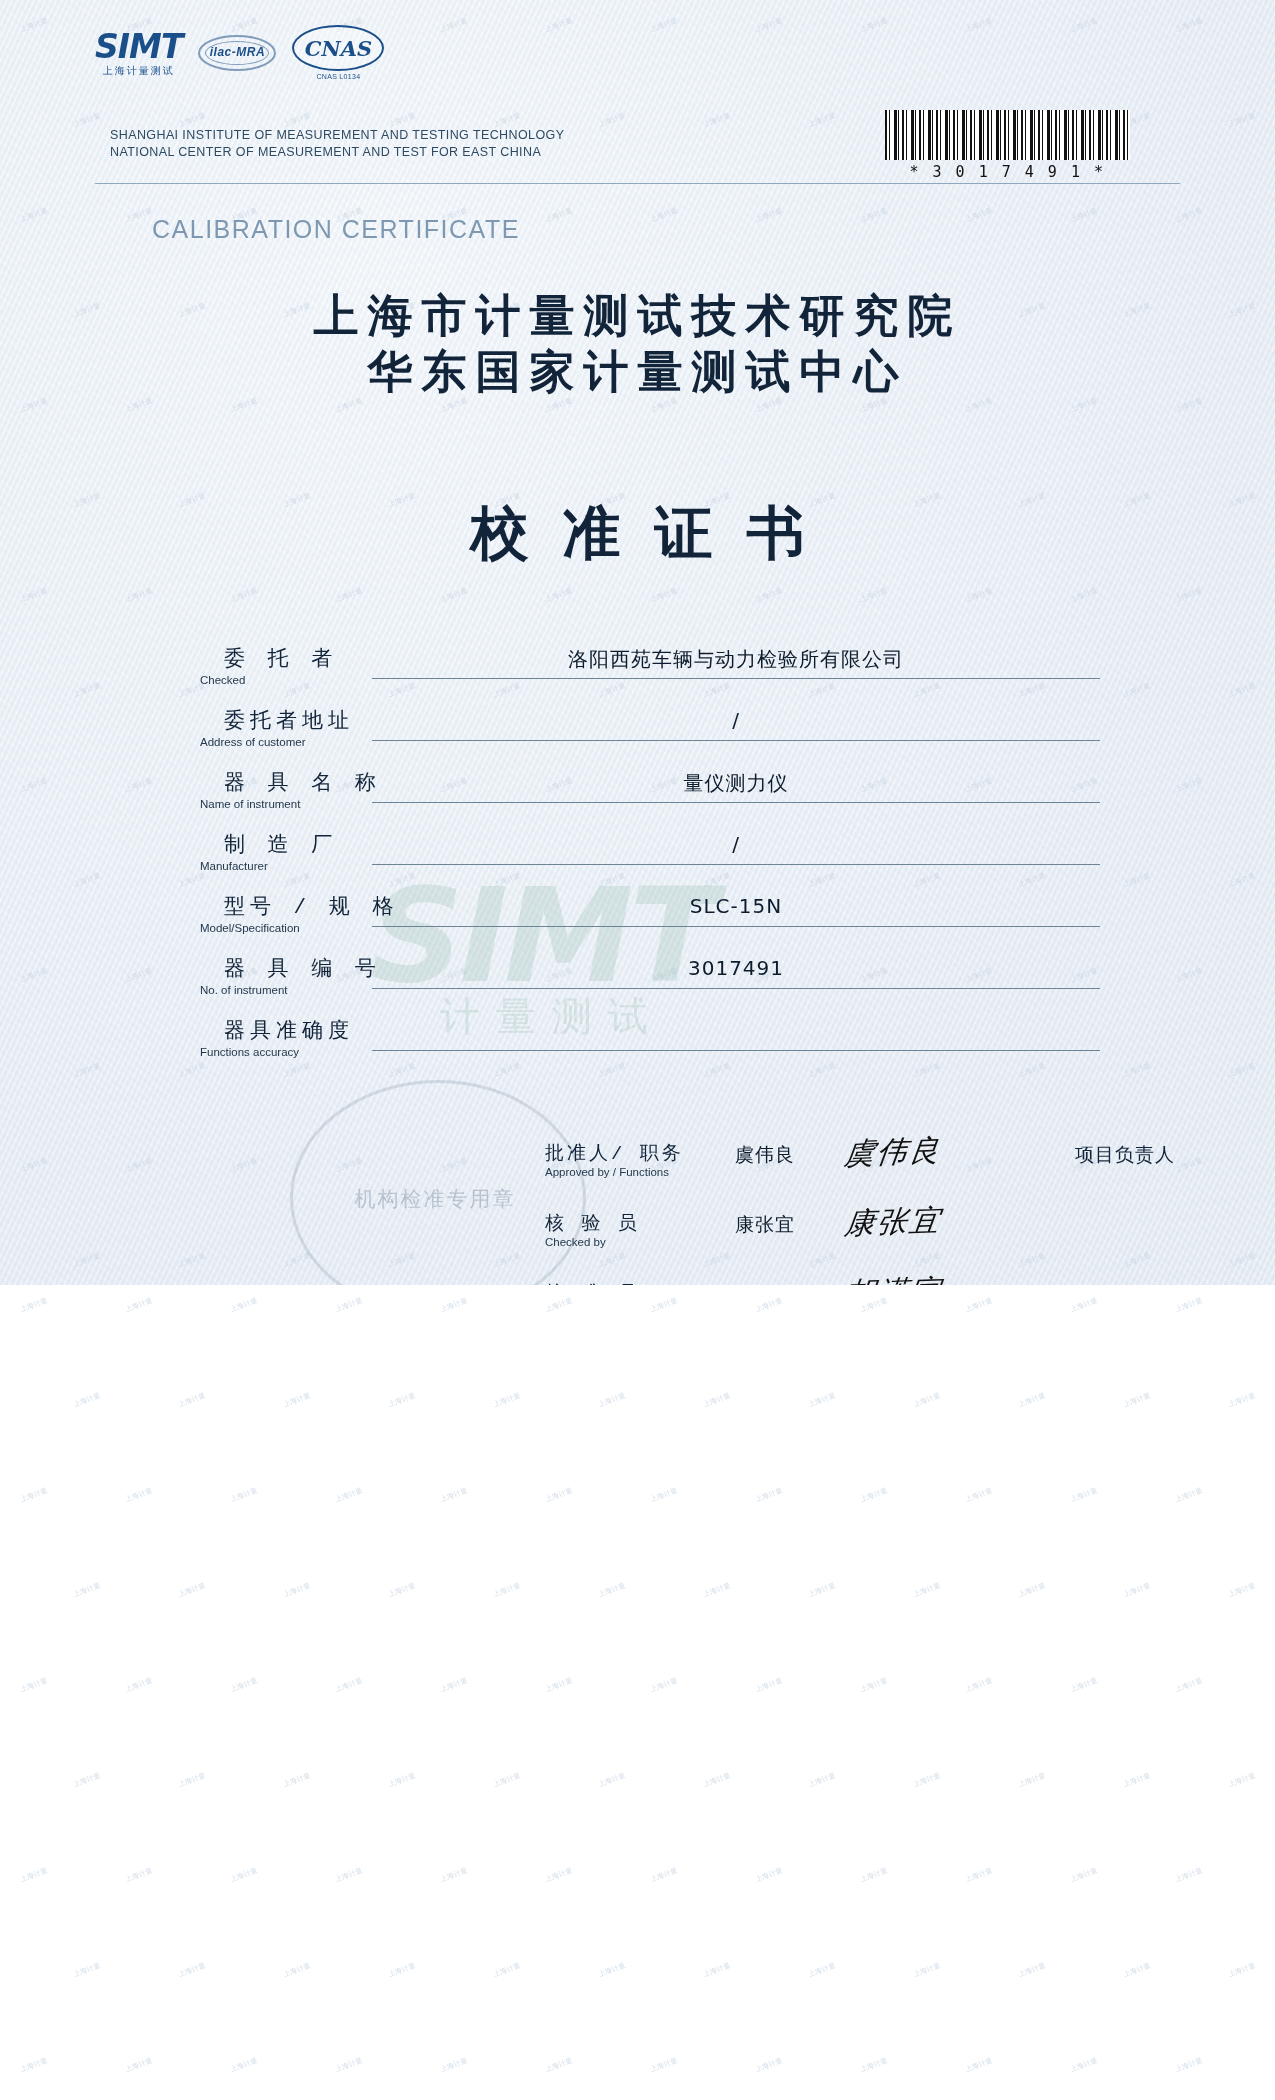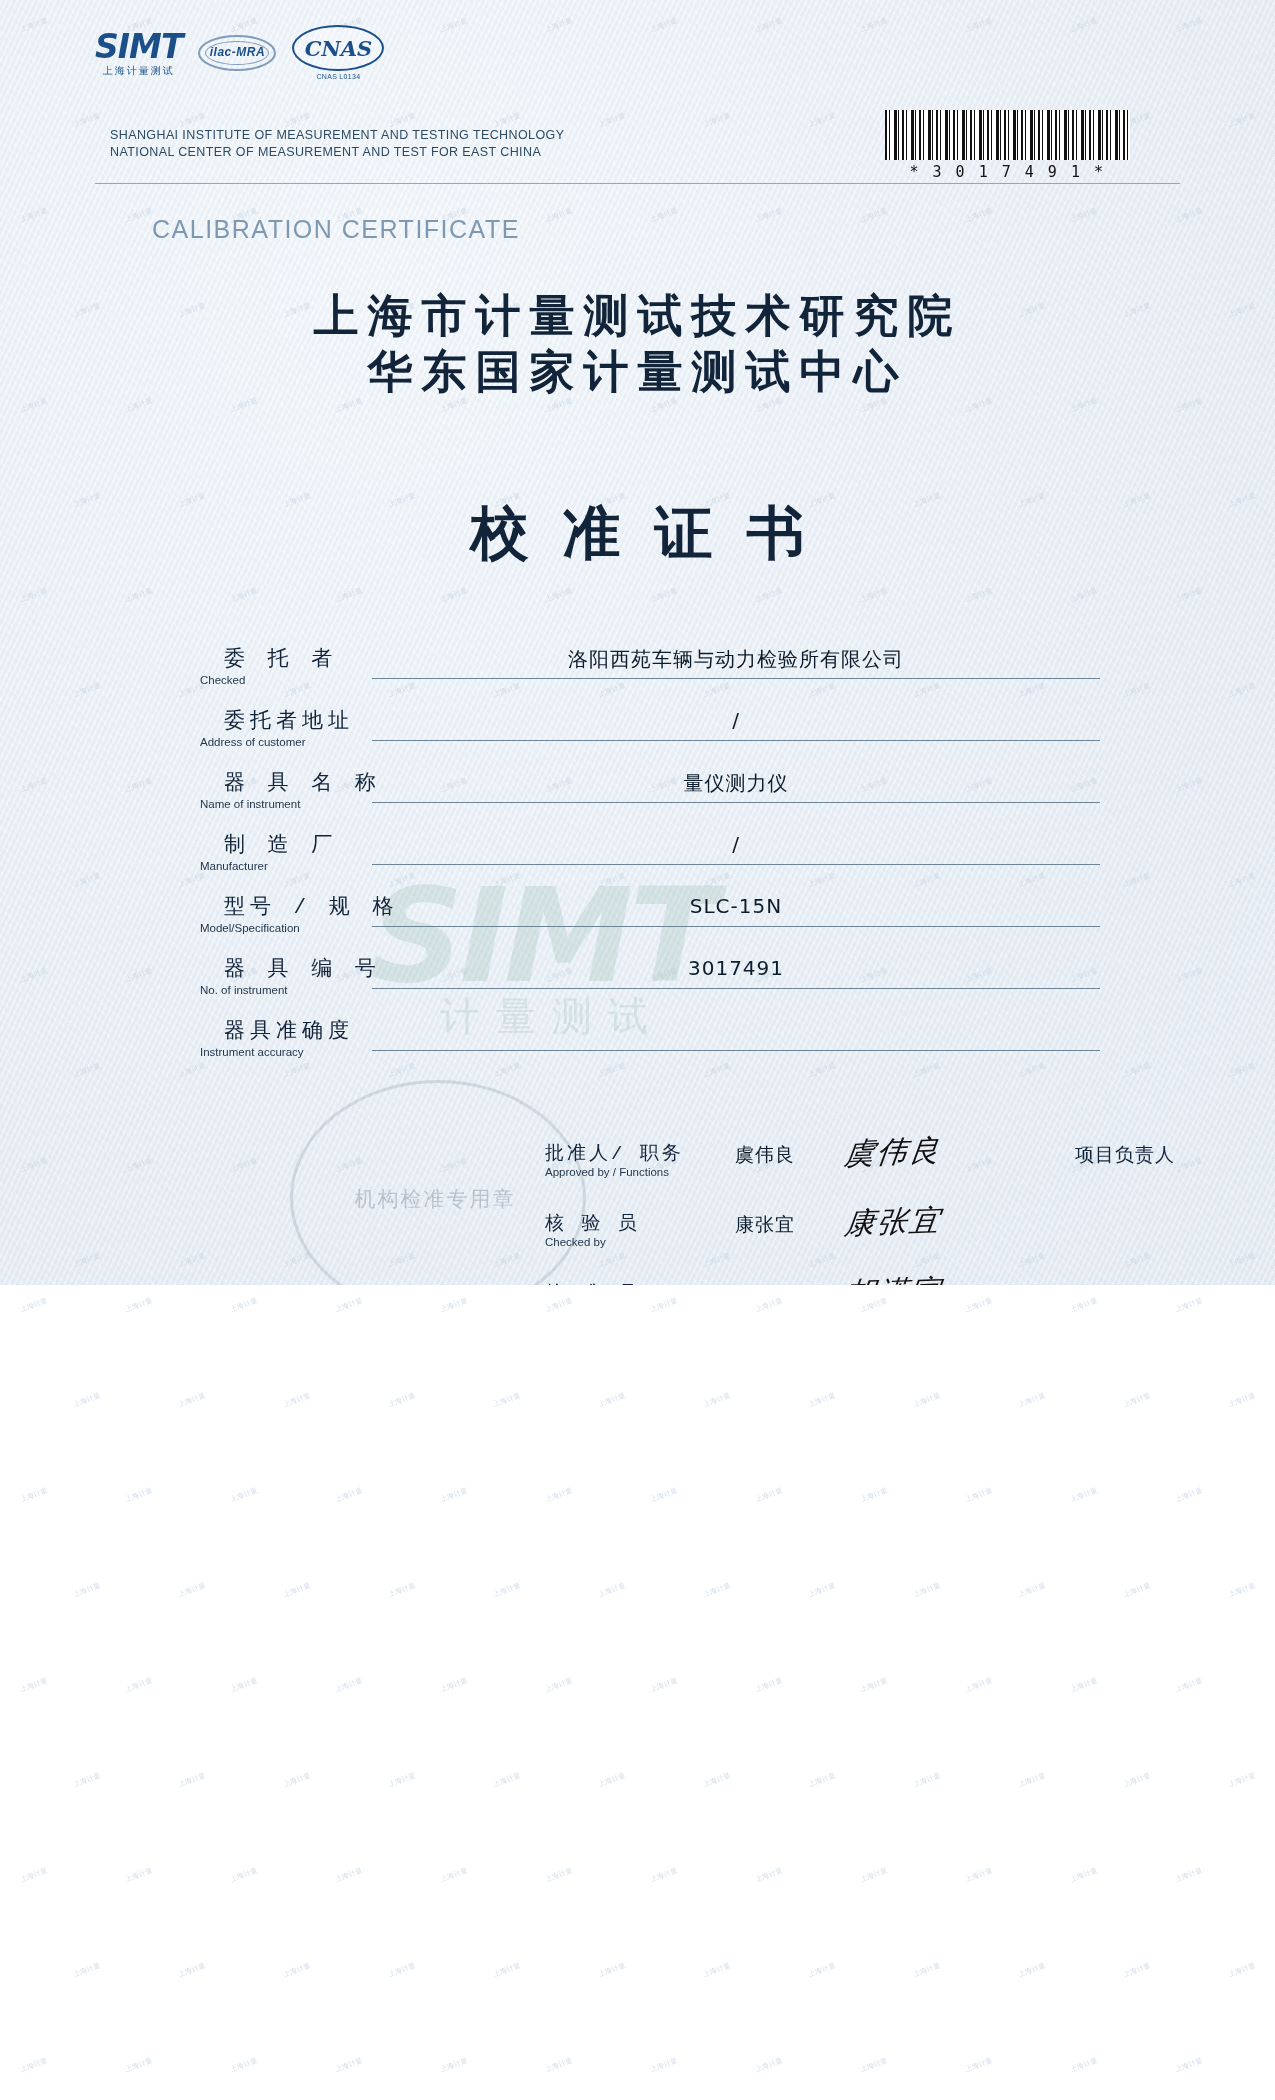--- a/index.html
+++ b/index.html
@@ -661,21 +661,21 @@
         <div class="field-label">
           <div class="lbl-cn">器 具 编 号</div>
           <div class="lbl-en">No. of instrument</div>
         </div>
         <div class="field-value">3017491</div>
         <div class="field-line"></div>
       </div>
       <div class="field-row">
         <div class="field-label">
           <div class="lbl-cn">器具准确度</div>
-          <div class="lbl-en">Instrument accuracy</div>
+          <div class="lbl-en">Functions accuracy</div>
         </div>
         <div class="field-line"></div>
       </div>
     </div>
 
   <div class="sigs" id="sigs">
       <div class="sig-row">
         <div class="sig-label-cn">批准人/ 职务</div>
         <div class="sig-label-en">Approved by / Functions</div>
         <div class="sig-name">虞伟良</div>

